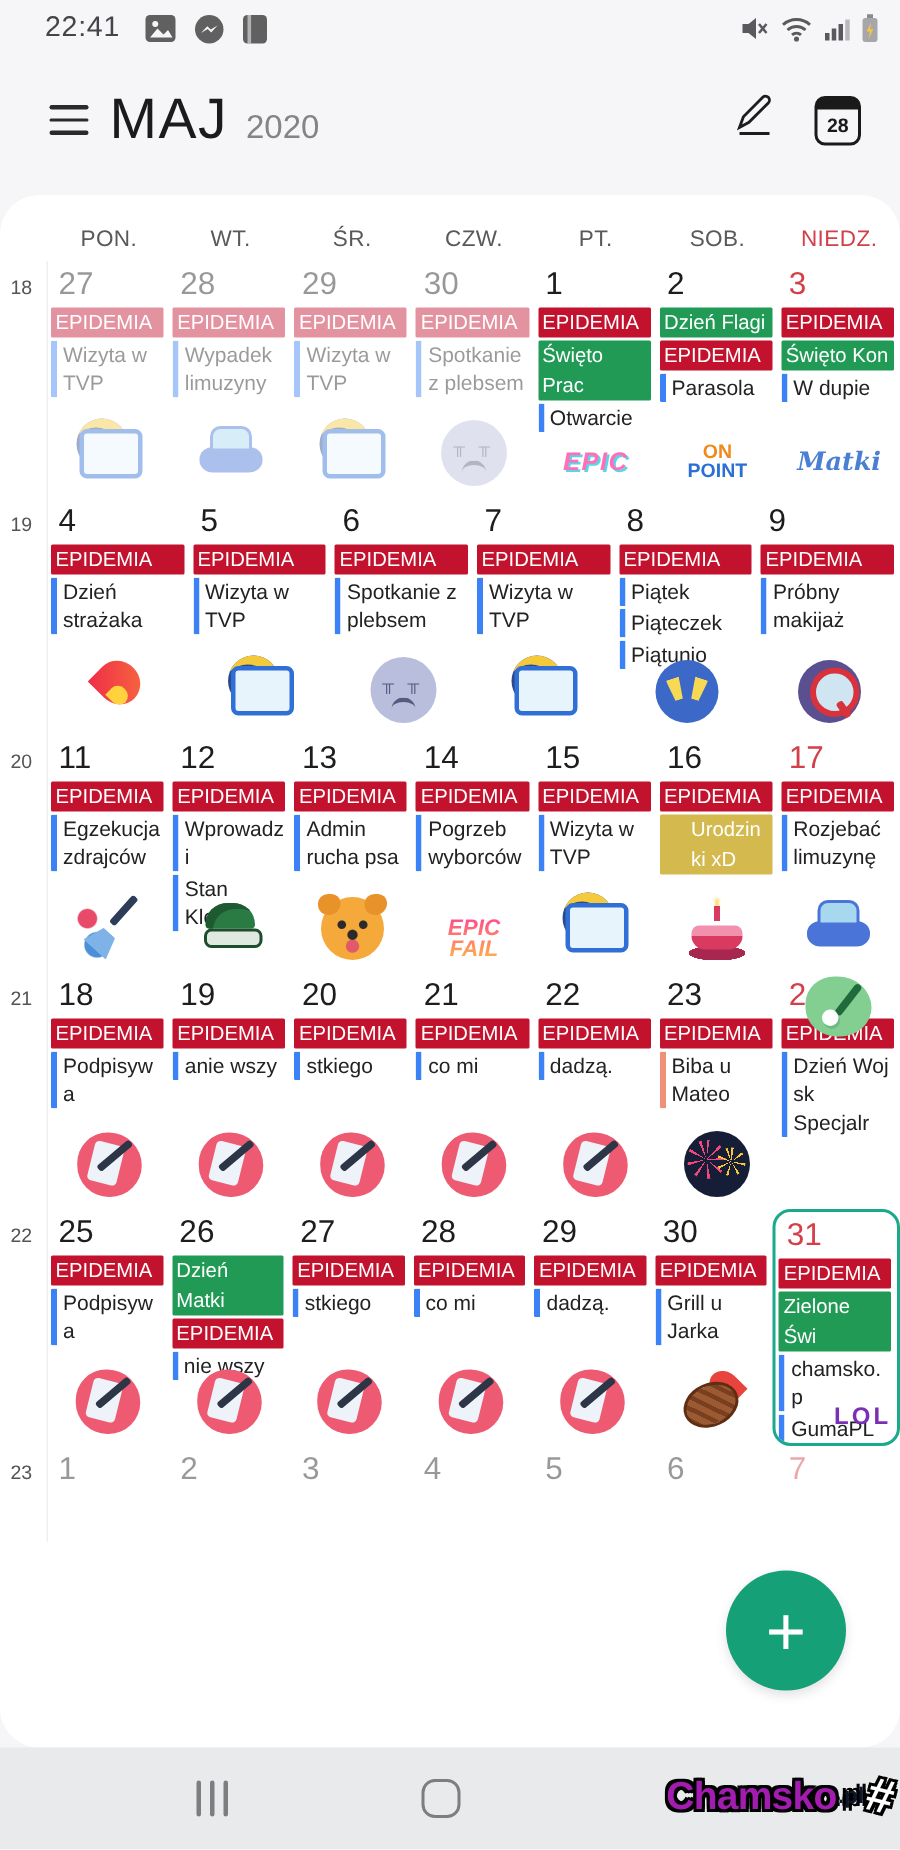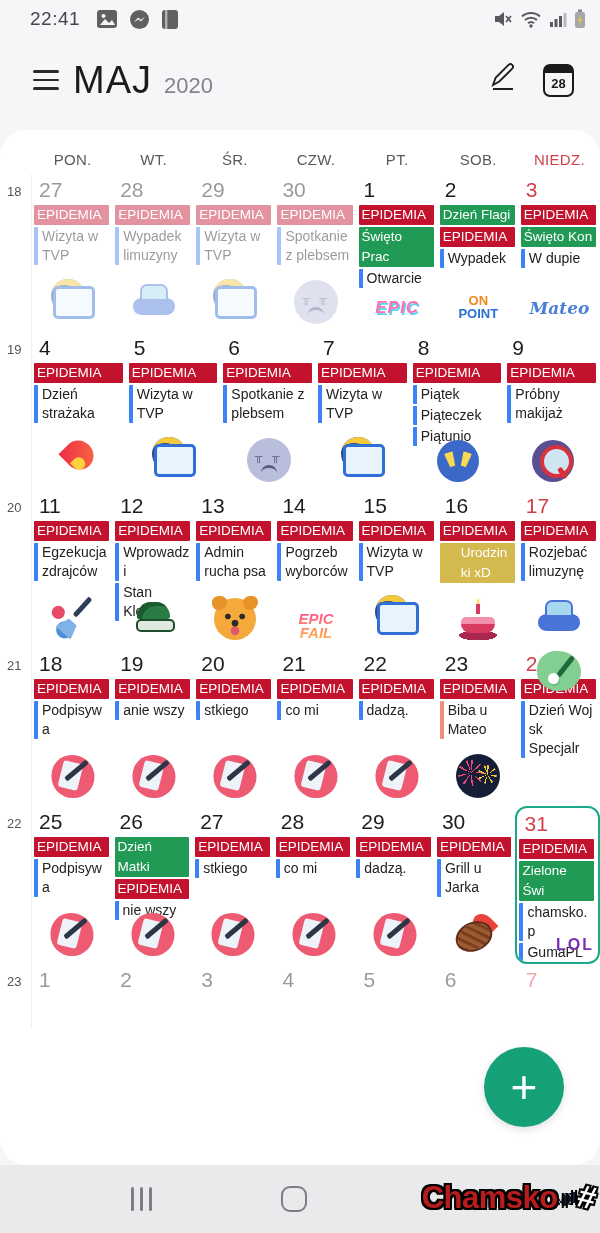--- a/index.html
+++ b/index.html
@@ -117,21 +117,21 @@
   .st-epic-fail { font-weight:bold; font-style:italic; font-size:15px; line-height:14px; width:42px; color:#ff4d8d; background:linear-gradient(180deg,#ff4d8d,#ffb347); -webkit-background-clip:text; background-clip:text; -webkit-text-fill-color:transparent; }
   .st-lol { color:#7b2fb5; font-weight:bold; font-size:16px; letter-spacing:2px; left:auto; right:4px; transform:none; }
   
   .fab { position:absolute; right:36px; bottom:38px; width:80px; height:80px; border-radius:50%; background:#16a077; color:#fff; display:flex; align-items:center; justify-content:center; font-size:46px; font-weight:300; line-height:1; cursor:pointer; box-shadow:0 3px 8px rgba(0,0,0,.12); }
   
   .nav-bar { height:68px; background:#e9eaec; display:flex; align-items:center; position:relative; }
   .nav-recents { position:absolute; left:131px; top:22px; display:flex; gap:6px; }
   .nav-recents span { width:3px; height:24px; background:#7e7e82; border-radius:2px; }
   .nav-home { position:absolute; left:281px; top:21px; width:26px; height:26px; border:2.6px solid #7e7e82; border-radius:9px; }
   .watermark { position:absolute; right:4px; top:14px; display:flex; align-items:center; font-weight:bold; }
-  .wm-text { font-size:31px; color:#b91c1c; letter-spacing:-.5px; text-shadow:-2px -2px 0 #000,2px -2px 0 #000,-2px 2px 0 #000,2px 2px 0 #000,0 -2px 0 #000,0 2px 0 #000,-2px 0 0 #000,2px 0 0 #000; }
+  .wm-text { font-size:26px; color:#a21caf; letter-spacing:-.5px; text-shadow:-2px -2px 0 #000,2px -2px 0 #000,-2px 2px 0 #000,2px 2px 0 #000,0 -2px 0 #000,0 2px 0 #000,-2px 0 0 #000,2px 0 0 #000; }
   .wm-suffix { font-size:15px; color:#0f172a; margin-left:1px; text-shadow:-2px -2px 0 #000,2px -2px 0 #000,-2px 2px 0 #000,2px 2px 0 #000; }
   .wm-symbol { font-size:32px; color:#fff; display:inline-block; transform:rotate(14deg); margin-left:2px; text-shadow:-2px -2px 0 #000,2px -2px 0 #000,-2px 2px 0 #000,2px 2px 0 #000,0 -2px 0 #000,0 2px 0 #000,-2px 0 0 #000,2px 0 0 #000; }
 </style>
 </head>
 <body>
 
 <div class="status-bar">
   <span class="sb-time">22:41</span>
   <span class="sb-left-icons">
     <span class="sb-ic">
@@ -263,32 +263,32 @@
             <div class="ev badge badge-green">Święto Prac</div>
             <div class="ev bar bar-purple">Otwarcie</div>
           </div>
           <div class="sticker ic-epic sticker-text st-epic">EPIC</div>
         </div>
         <div class="day-cell">
           <div class="date-num">2</div>
           <div class="events">
             <div class="ev badge badge-green">Dzień Flagi</div>
             <div class="ev badge badge-red">EPIDEMIA</div>
-            <div class="ev bar bar-purple">Wypadek</div>
+            <div class="ev bar bar-purple">Parasola</div>
           </div>
           <div class="sticker ic-on-point sticker-text st-on-point">ON POINT</div>
         </div>
         <div class="day-cell">
           <div class="date-num sun">3</div>
           <div class="events">
             <div class="ev badge badge-red">EPIDEMIA</div>
             <div class="ev badge badge-green">Święto Kon</div>
             <div class="ev bar bar-purple">W dupie</div>
           </div>
-          <div class="sticker ic-goals sticker-text st-goals">Mateo</div>
+          <div class="sticker ic-goals sticker-text st-goals">Matki</div>
         </div>
       </div>
       <div class="week-row">
         <div class="week-num">19</div>
         <div class="day-cell">
           <div class="date-num">4</div>
           <div class="events">
             <div class="ev badge badge-red">EPIDEMIA</div>
             <div class="ev bar bar-purple">Dzień strażaka</div>
           </div>

